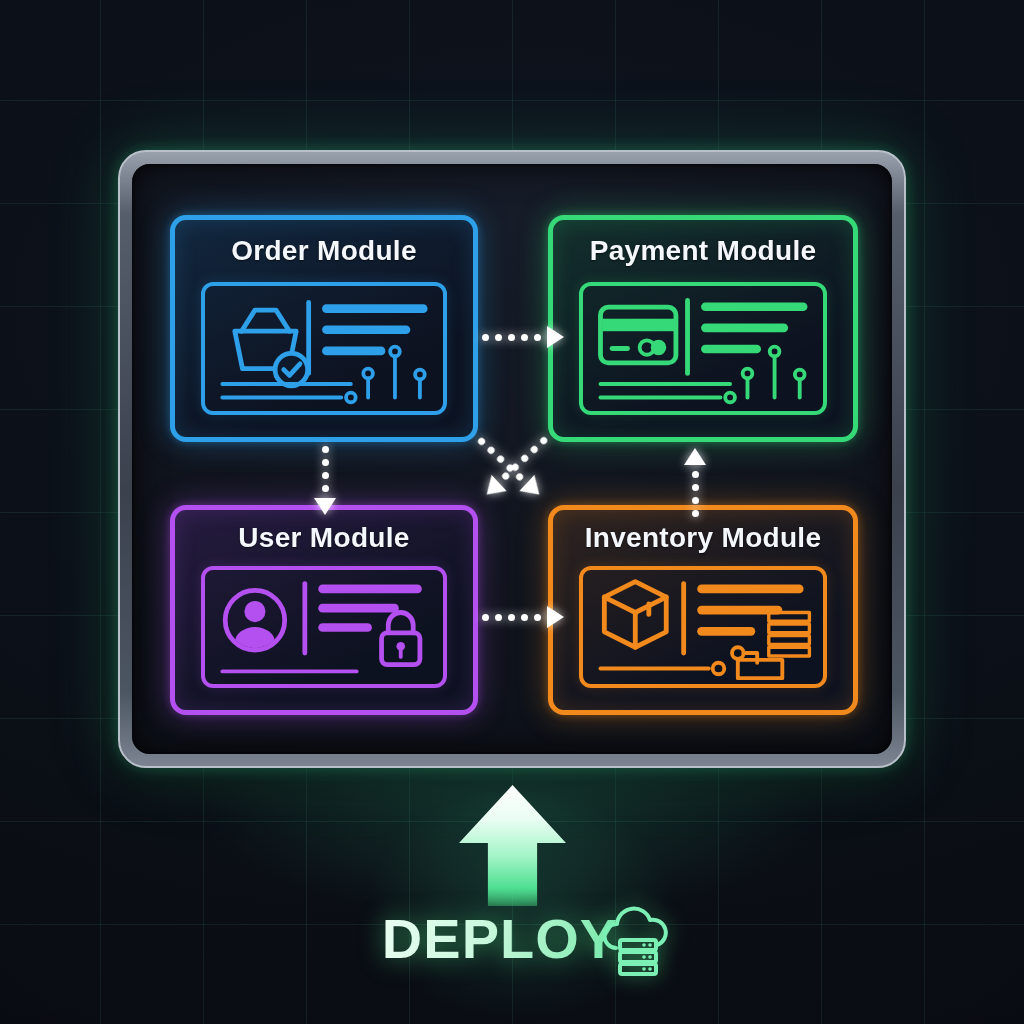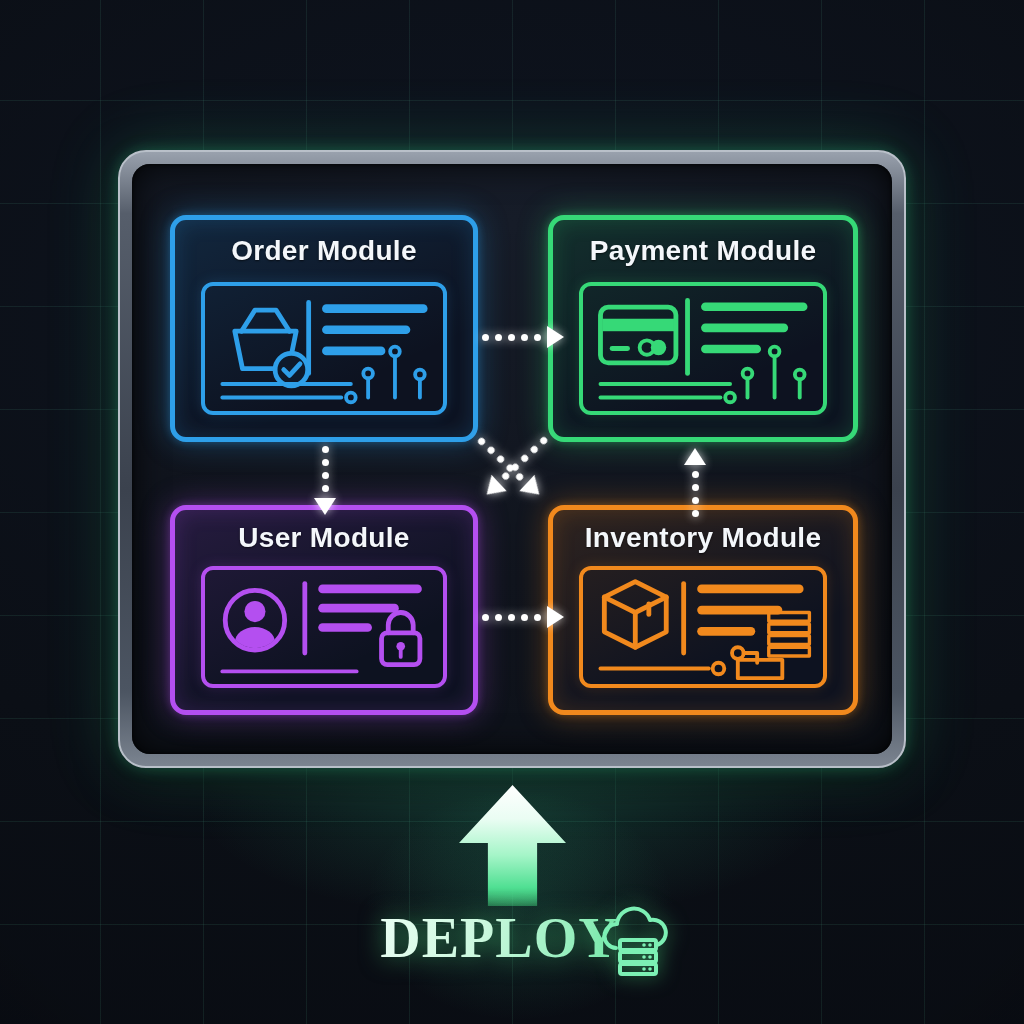--- a/index.html
+++ b/index.html
@@ -77,21 +77,20 @@
     background:linear-gradient(180deg,#ffffff 0%,#eafdf3 28%,#a5f5c8 58%,#4fdf92 85%,rgba(62,213,132,0.18) 100%);
     clip-path:polygon(50% 0%,100% 48%,73% 48%,73% 100%,27% 100%,27% 48%,0% 48%);
     filter:drop-shadow(0 0 20px rgba(74,222,128,0.85));
   }
   .deploy-label{
     position:absolute;left:350px;top:906px;width:300px;text-align:center;z-index:4;
     font-size:56px;font-weight:800;letter-spacing:1px;
     background:linear-gradient(105deg,#f2fff8 0%,#c9f8dd 45%,#63e59e 100%);
     -webkit-background-clip:text;background-clip:text;color:transparent;
     filter:drop-shadow(0 0 12px rgba(74,222,128,0.55));
-    font-family:Liberation Serif, serif;
   }
   .cloud-icon{position:absolute;left:596px;top:900px;width:78px;height:78px;color:#7cf0b4;
     filter:drop-shadow(0 0 10px rgba(74,222,128,0.6));z-index:4;}
 </style>
 </head>
 <body>
 
 <div class="canvas">
   <div class="grid"></div>
   <div class="glow glow-under-frame"></div>

